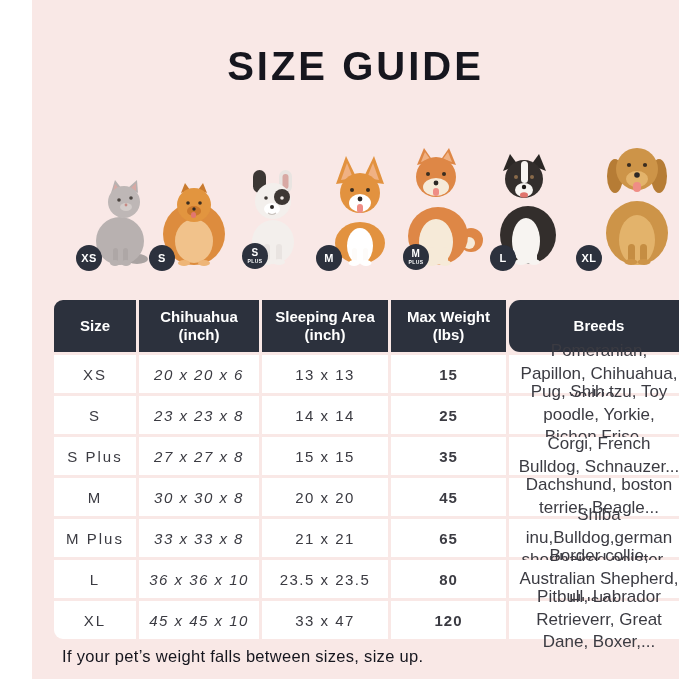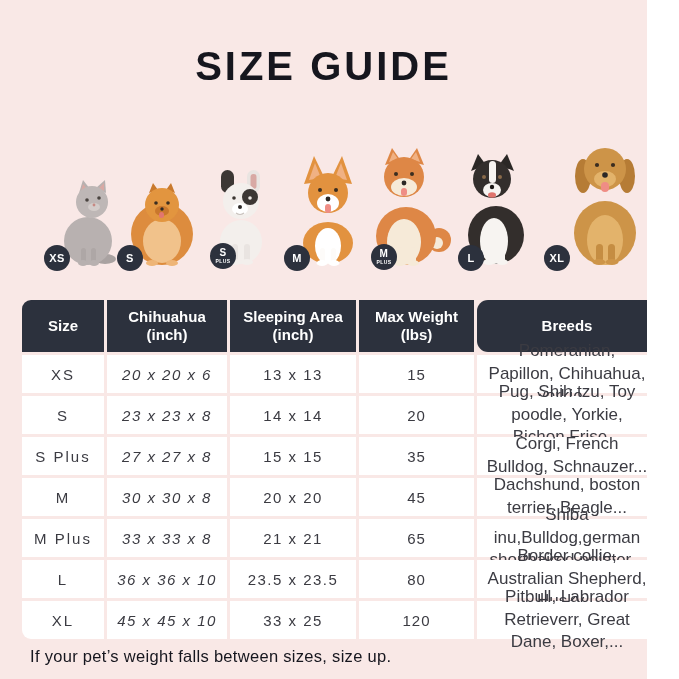--- a/index.html
+++ b/index.html
@@ -2,20 +2,21 @@
 <html style="--bg: #f9e8e6; --header_bg: #2c313d; --cell_bg: #ffffff; --badge_bg: #2c313d; --title_color: #16161e; --text_color: #3b3b42;"><head>
 <meta charset="utf-8">
 <style>
   html,body { margin:0; padding:0; }
   body { font-family: "Liberation Sans", sans-serif; }
   .screen {
     position: relative;
     width: 647px; height: 679px;
     background: var(--bg, #f9e8e6);
     overflow: hidden;
+    margin-left: 32px;
   }
 
   
   .page-title {
     position: absolute; top: 44px; left: 0; width: 100%;
     text-align: center;
     font-size: 40px; font-weight: 700; letter-spacing: 3px;
     color: var(--title_color, #16161e);
   }
 
@@ -67,21 +68,21 @@
   .hrow .hcell:last-child  { border-top-right-radius: 9px; border-radius: 11px; }
   .cell {
     background: var(--cell_bg, #ffffff); color: var(--text_color, #3b3b42);
     height: 38px; box-sizing: border-box;
     display: flex; align-items: center; justify-content: center;
     font-size: 15px; text-align: center;
   }
   .cell.c-size   { letter-spacing: 2px; }
   .cell.c-dims   { letter-spacing: 1.5px; font-style: italic; }
   .cell.c-sleep  { letter-spacing: 1.5px; text-align: right; }
-  .cell.c-weight { letter-spacing: 1px; }
+  .cell.c-weight { letter-spacing: 1px; font-weight: bold; }
   .cell.c-breeds { font-size: 17px; line-height: 1.35; padding: 2px 8px; letter-spacing: 0; }
   .trow:last-child .cell:first-child { border-bottom-left-radius: 9px; }
   .trow:last-child .cell:last-child  { border-bottom-right-radius: 9px; }
 
   
   .footnote {
     position: absolute; left: 30px; top: 647px;
     font-size: 16.5px; letter-spacing: .3px;
     color: var(--title_color, #16161e);
   }
@@ -291,21 +292,21 @@
       <div class="cell c-dims">20 x 20 x 6</div>
       <div class="cell c-sleep">13 x 13</div>
       <div class="cell c-weight">15</div>
       <div class="cell c-breeds">Pomeranian, Papillon, Chihuahua, yorkie...</div>
     </div>
   
     <div class="trow">
       <div class="cell c-size">S</div>
       <div class="cell c-dims">23 x 23 x 8</div>
       <div class="cell c-sleep">14 x 14</div>
-      <div class="cell c-weight">20</div>
+      <div class="cell c-weight">25</div>
       <div class="cell c-breeds">Pug, Shih tzu, Toy poodle, Yorkie, Bichon Frise...</div>
     </div>
   
     <div class="trow">
       <div class="cell c-size">S Plus</div>
       <div class="cell c-dims">27 x 27 x 8</div>
       <div class="cell c-sleep">15 x 15</div>
       <div class="cell c-weight">35</div>
       <div class="cell c-breeds">Corgi, French Bulldog, Schnauzer...</div>
     </div>
@@ -330,21 +331,21 @@
       <div class="cell c-size">L</div>
       <div class="cell c-dims">36 x 36 x 10</div>
       <div class="cell c-sleep">23.5 x 23.5</div>
       <div class="cell c-weight">80</div>
       <div class="cell c-breeds">Border collie, Australian Shepherd, Husky...</div>
     </div>
   
     <div class="trow">
       <div class="cell c-size">XL</div>
       <div class="cell c-dims">45 x 45 x 10</div>
-      <div class="cell c-sleep">33 x 25</div>
+      <div class="cell c-sleep">33 x 47</div>
       <div class="cell c-weight">120</div>
       <div class="cell c-breeds">Pitbull, Labrador Retrieverr, Great Dane, Boxer,...</div>
     </div>
   </div>
   </div>
 
   <div class="footnote">If your pet’s weight falls between sizes, size up.</div>
 
 </div>
 

